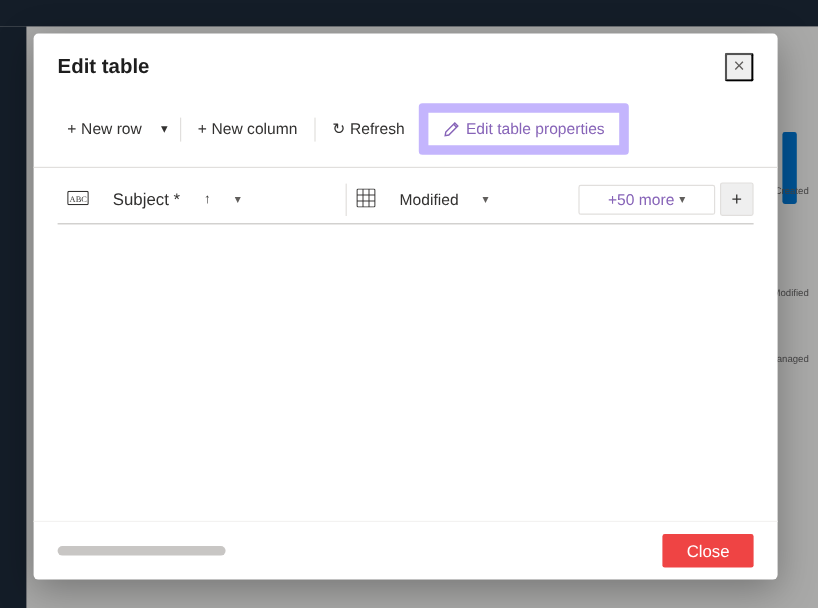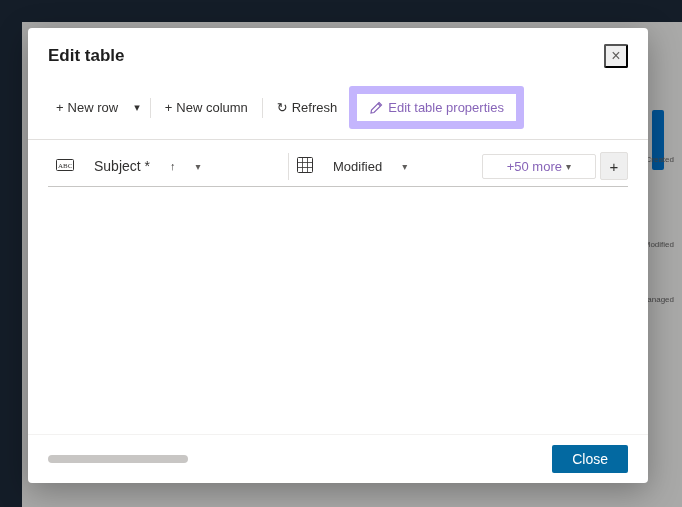--- a/index.html
+++ b/index.html
@@ -261,21 +261,21 @@
 
     .scrollbar-thumb {
       width: 140px;
       height: 8px;
       background: #c8c6c4;
       border-radius: 4px;
     }
 
     .close-footer-btn {
       padding: 6px 20px;
-      background: #0369a1;
+      background: #ef4444;
       color: #ffffff;
       border: none;
       border-radius: 2px;
       font-size: 14px;
       font-weight: 500;
       cursor: pointer;
       font-family: 'Segoe UI', sans-serif;
     }
 
     

